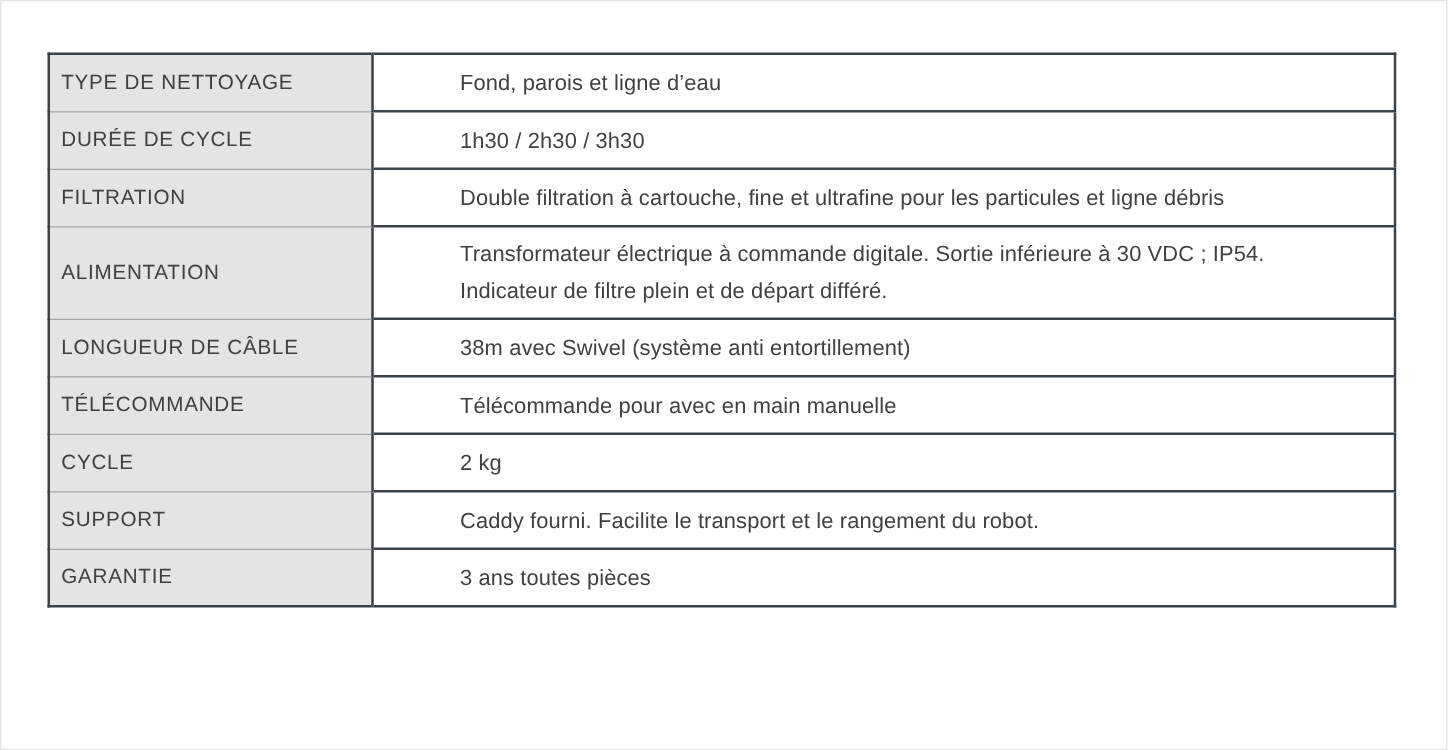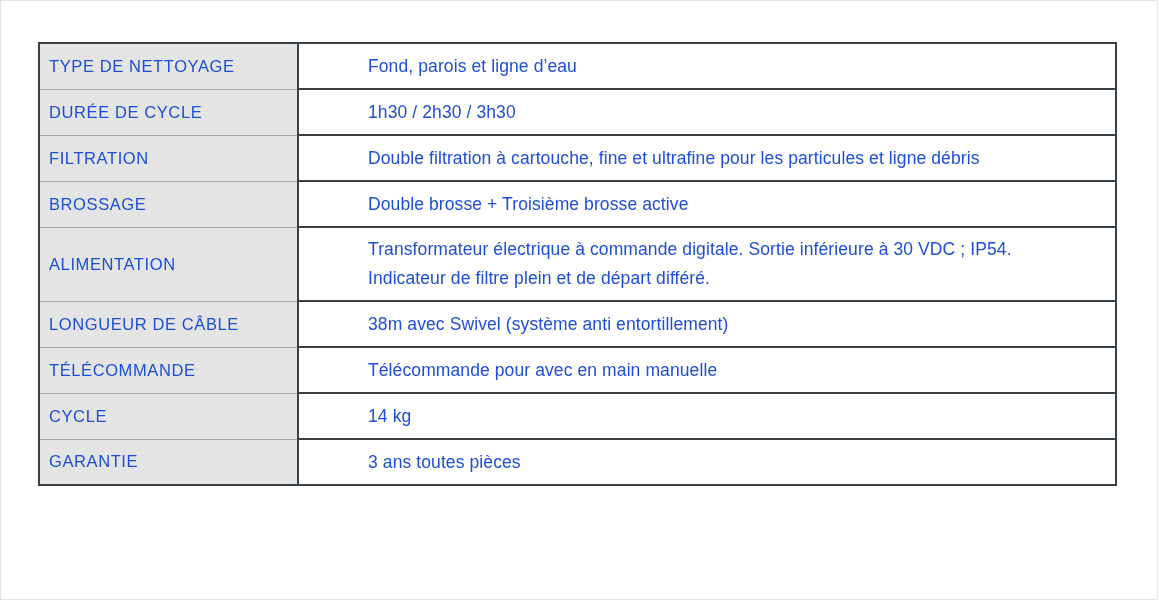--- a/index.html
+++ b/index.html
@@ -24,21 +24,21 @@
   table.spec-table {
     border-collapse: collapse;
     table-layout: fixed;
     width: 1077px;
     border: 2px solid #3a4247;
   }
   col.c-label { width: 259px; }
   col.c-value { width: 818px; }
   td {
     vertical-align: middle;
-    color: #1d4ed8;
+    color: #404040;
     padding: 0;
   }
   td.lbl {
     background: #e4e4e4;
     border-bottom: 1px solid #a5a5a5;
     border-right: 2px solid #3a4247;
     padding-left: 9px;
     font-size: 16.5px;
     letter-spacing: 0.6px;
     height: 44px;
@@ -80,26 +80,20 @@
         <td class="val">
           <div class="line">1h30 / 2h30 / 3h30</div>
         </td>
       </tr>
       <tr>
         <td class="lbl">FILTRATION</td>
         <td class="val">
           <div class="line">Double filtration à cartouche, fine et ultrafine pour les particules et ligne débris</div>
         </td>
       </tr>
-      <tr>
-        <td class="lbl">BROSSAGE</td>
-        <td class="val">
-          <div class="line">Double brosse + Troisième brosse active</div>
-        </td>
-      </tr>
       <tr class="tall">
         <td class="lbl">ALIMENTATION</td>
         <td class="val">
           <div class="line">Transformateur électrique à commande digitale. Sortie inférieure à 30 VDC ; IP54.</div>
           <div class="line">Indicateur de filtre plein et de départ différé.</div>
         </td>
       </tr>
       <tr>
         <td class="lbl">LONGUEUR DE CÂBLE</td>
         <td class="val">
@@ -108,21 +102,27 @@
       </tr>
       <tr>
         <td class="lbl">TÉLÉCOMMANDE</td>
         <td class="val">
           <div class="line">Télécommande pour avec en main manuelle</div>
         </td>
       </tr>
       <tr>
         <td class="lbl">CYCLE</td>
         <td class="val">
-          <div class="line">14 kg</div>
+          <div class="line">2 kg</div>
+        </td>
+      </tr>
+      <tr>
+        <td class="lbl">SUPPORT</td>
+        <td class="val">
+          <div class="line">Caddy fourni. Facilite le transport et le rangement du robot.</div>
         </td>
       </tr>
       <tr>
         <td class="lbl">GARANTIE</td>
         <td class="val">
           <div class="line">3 ans toutes pièces</div>
         </td>
       </tr>
     </tbody>
   </table>

